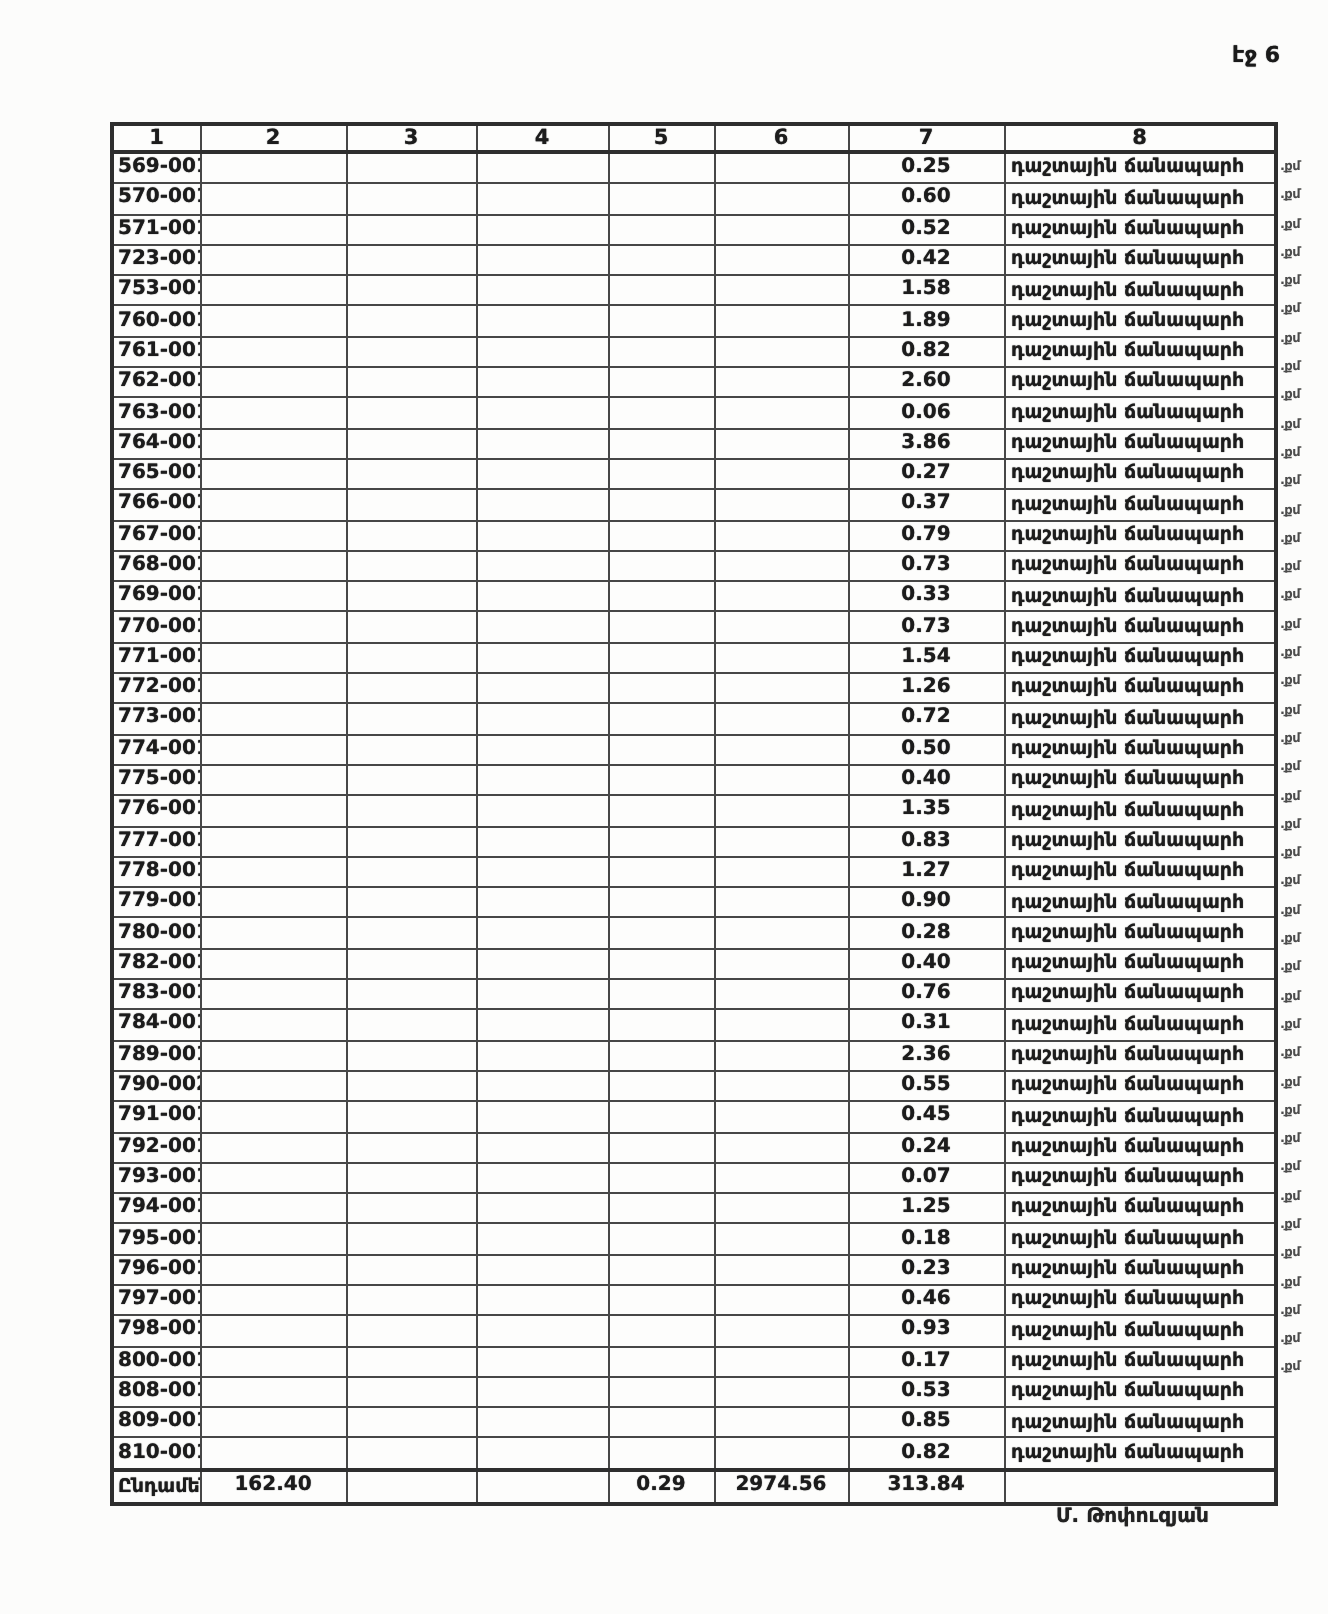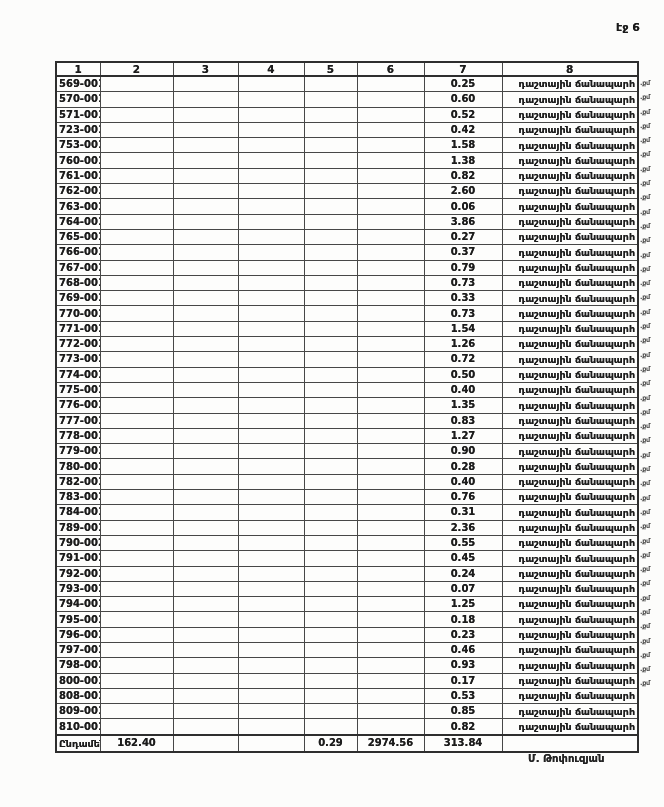--- a/index.html
+++ b/index.html
@@ -34,21 +34,21 @@
     white-space:nowrap;overflow:hidden;
   }
   .scan-table thead th{
     height:12px;font-size:10.5px;text-align:center;
     border-bottom:2px solid #2e2e2e;
   }
   .scan-table td.c1{text-align:center;}
   .scan-table td.c2,.scan-table td.c3,.scan-table td.c4,
   .scan-table td.c5,.scan-table td.c6{text-align:right;}
   .scan-table td.c7{text-align:center;}
-  .scan-table td.c8{text-align:right;font-size:9.5px;padding-left:3px;}
+  .scan-table td.c8{text-align:left;font-size:9.5px;padding-left:3px;}
   .scan-table tr.total-row td{
     height:15px;border-top:2px solid #2e2e2e;border-bottom:2px solid #2e2e2e;
     font-weight:700;
   }
   .scan-table tr.total-row td.c1{font-size:9.5px;}
   .scan-table tr.total-row td.c2{text-align:center;}
   .scan-table tr.total-row td.c5,.scan-table tr.total-row td.c6,
   .scan-table tr.total-row td.c7{text-align:center;}
   .margin-notes{
     position:absolute;left:640px;top:76px;
@@ -153,21 +153,21 @@
           <td class="c7">1.58</td>
           <td class="c8">դաշտային ճանապարհ</td>
         </tr>
         <tr>
           <td class="c1">760-001</td>
           <td class="c2"></td>
           <td class="c3"></td>
           <td class="c4"></td>
           <td class="c5"></td>
           <td class="c6"></td>
-          <td class="c7">1.38</td>
+          <td class="c7">1.89</td>
           <td class="c8">դաշտային ճանապարհ</td>
         </tr>
         <tr>
           <td class="c1">761-001</td>
           <td class="c2"></td>
           <td class="c3"></td>
           <td class="c4"></td>
           <td class="c5"></td>
           <td class="c6"></td>
           <td class="c7">0.82</td>

